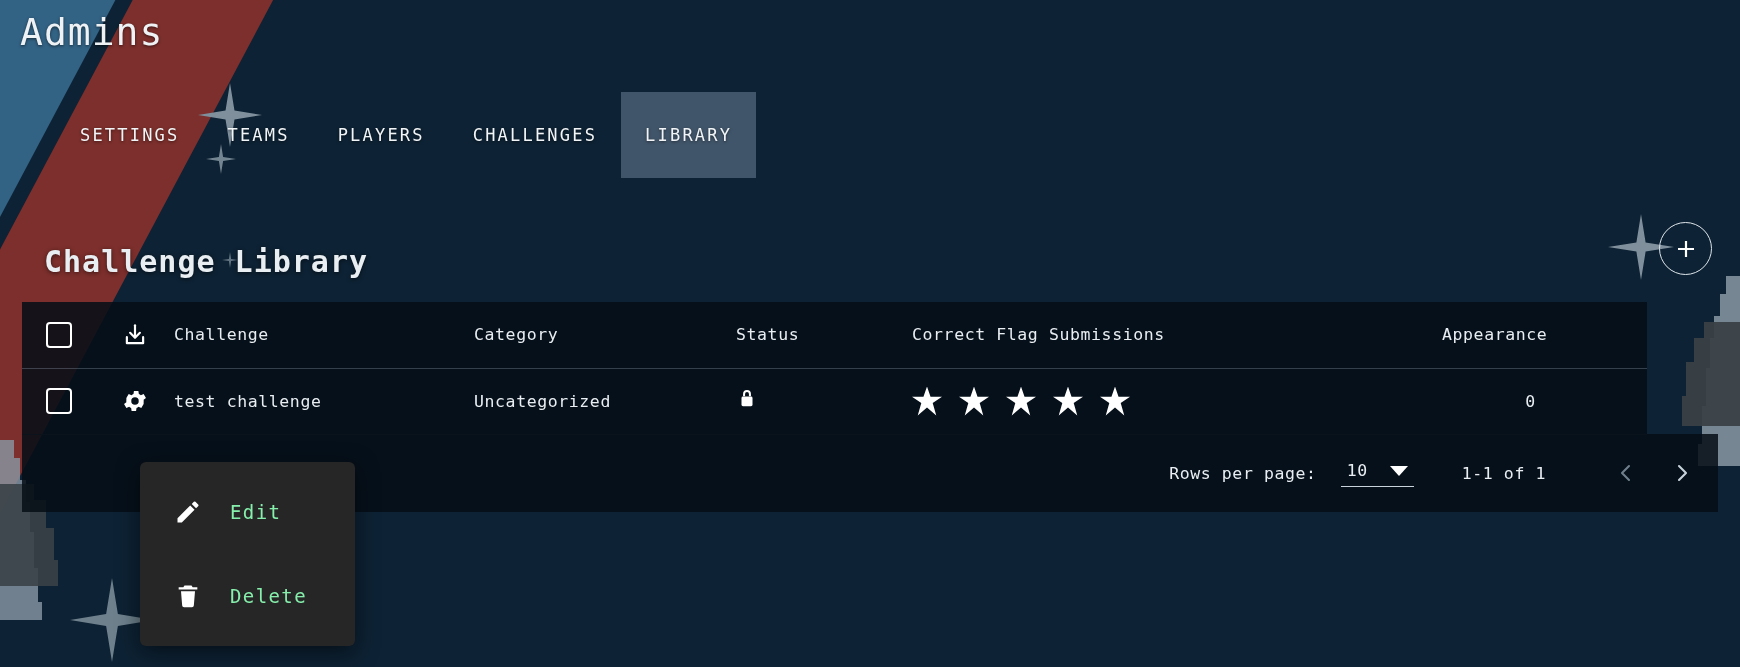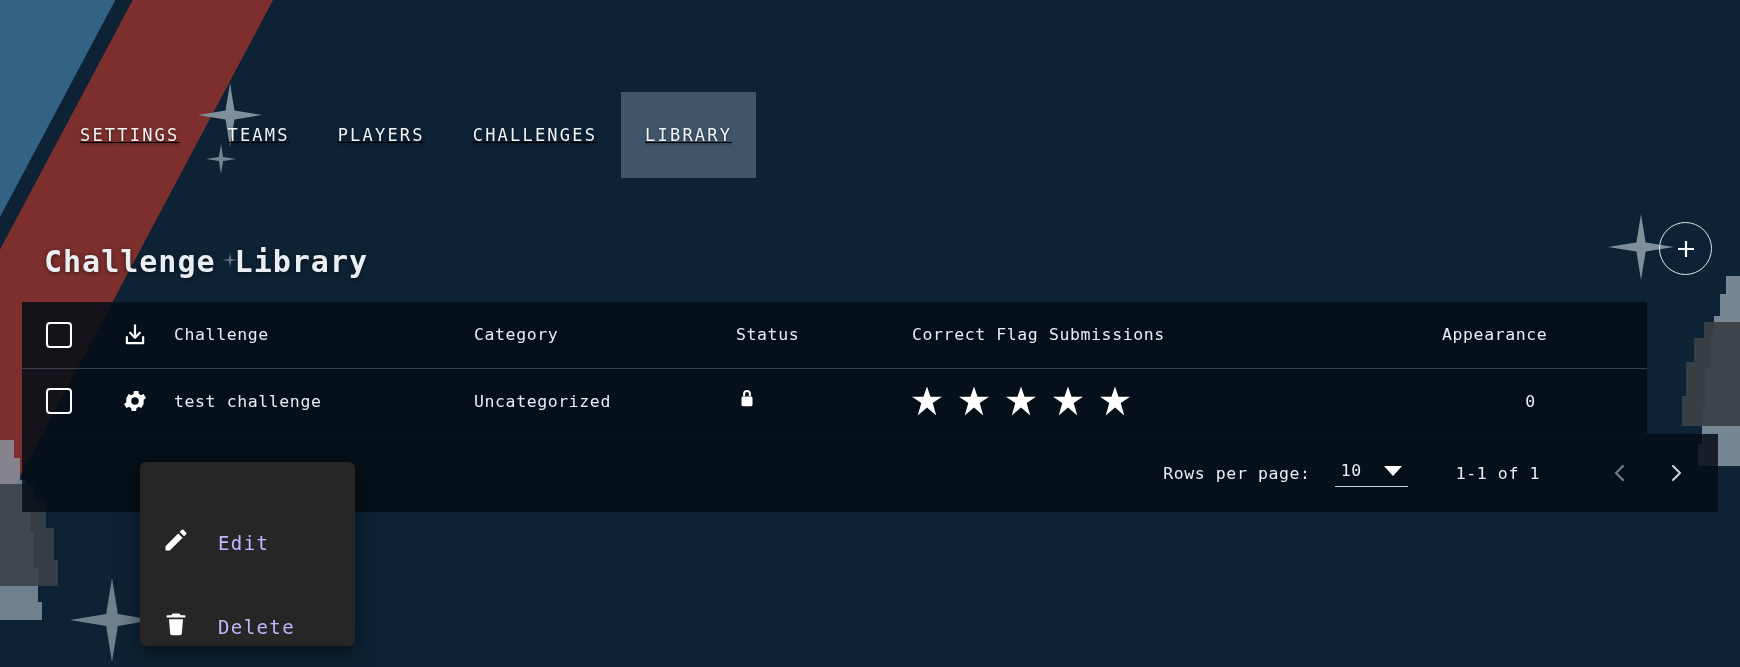--- a/index.html
+++ b/index.html
@@ -61,21 +61,20 @@
 
   .navbar {
     position: absolute;
     left: 0; top: 92px;
     width: 100%;
     height: 86px;
     display: flex;
     align-items: stretch;
     padding-left: 56px;
     z-index: 5;
-    text-decoration: underline;
   }
   .nav-tab {
     display: flex;
     align-items: center;
     padding: 0 24px;
     color: #f2f5f7;
     font-size: 17px;
     letter-spacing: 2.2px;
     cursor: pointer;
     user-select: none;
@@ -174,21 +173,21 @@
   
   .pagination {
     position: absolute;
     left: 22px; top: 434px;
     width: 1696px; height: 78px;
     background: rgba(6,14,22,0.86);
     display: flex;
     align-items: center;
     justify-content: flex-end;
     gap: 0;
-    padding-right: 14px;
+    padding-right: 8px;
     color: #e9eef2;
     font-size: 16.5px;
     letter-spacing: .6px;
     z-index: 4;
   }
   .rpp-label { margin-right: 24px; }
   .rpp-select {
     display: flex; align-items: center; gap: 22px;
     border-bottom: 1.6px solid #c8d2da;
     padding: 2px 6px 6px 6px;
@@ -216,24 +215,24 @@
     left: 140px; top: 462px;
     width: 215px;
     background: #262626;
     border-radius: 6px;
     box-shadow: 0 6px 22px rgba(0,0,0,.55);
     padding: 8px 0;
     z-index: 20;
   }
   .ctx-item {
     display: flex;
-    align-items: flex-end;
+    align-items: center;
     height: 84px;
-    padding-left: 22px;
-    color: #c4b5fd;
+    padding-left: 34px;
+    color: #86efac;
     font-size: 19px;
     letter-spacing: 1.4px;
     cursor: pointer;
   }
   .ctx-icon { width: 42px; display:flex; align-items:center; color:#ffffff; }
   .ctx-label { margin-left: 14px; }
 </style>
 </head>
 <body>
 
@@ -254,20 +253,21 @@
   <svg class="waveform" style="right:0; top:276px;" width="60" height="190" viewBox="0 0 60 190">
     <path d="M60 0 L46 0 L46 18 L40 18 L40 40 L34 40 L34 62 L30 62 L30 92 L26 92 L26 130 L22 130 L22 168 L18 168 L18 190 L60 190 Z" fill="#8a99a5" opacity="0.85"></path>
     <path d="M60 46 L24 46 L24 62 L14 62 L14 86 L6 86 L6 120 L2 120 L2 150 L60 150 Z" fill="#3a4147" opacity="0.95"></path>
   </svg>
 
   <svg class="waveform" style="left:0; top:440px;" width="60" height="180" viewBox="0 0 60 180">
     <path d="M0 0 L14 0 L14 18 L20 18 L20 40 L26 40 L26 62 L30 62 L30 92 L34 92 L34 128 L38 128 L38 162 L42 162 L42 180 L0 180 Z" fill="#8a99a5" opacity="0.8"></path>
     <path d="M0 44 L34 44 L34 60 L46 60 L46 88 L54 88 L54 120 L58 120 L58 146 L0 146 Z" fill="#3a4147" opacity="0.9"></path>
   </svg>
 
+  <div class="app-title">Admins</div>
 
   <nav class="navbar">
     <div class="nav-tab">SETTINGS</div>
     <div class="nav-tab">TEAMS</div>
     <div class="nav-tab">PLAYERS</div>
     <div class="nav-tab">CHALLENGES</div>
     <div class="nav-tab active">LIBRARY</div>
   </nav>
 
   <h1 class="page-title">Challenge Library</h1>

